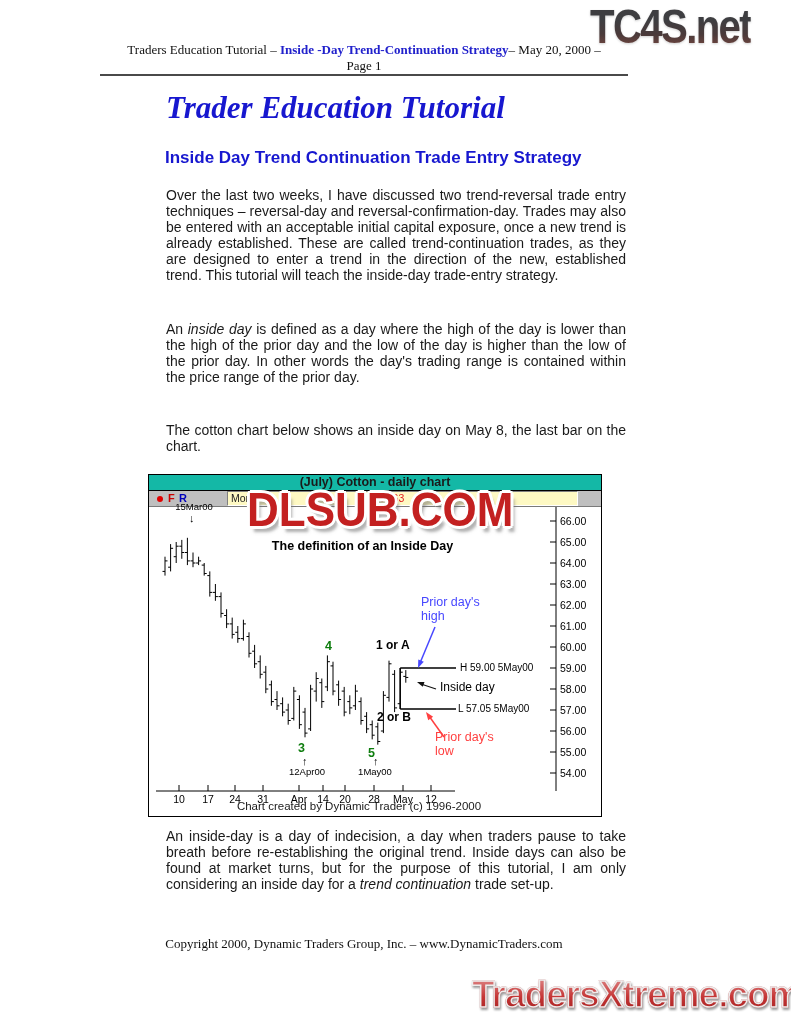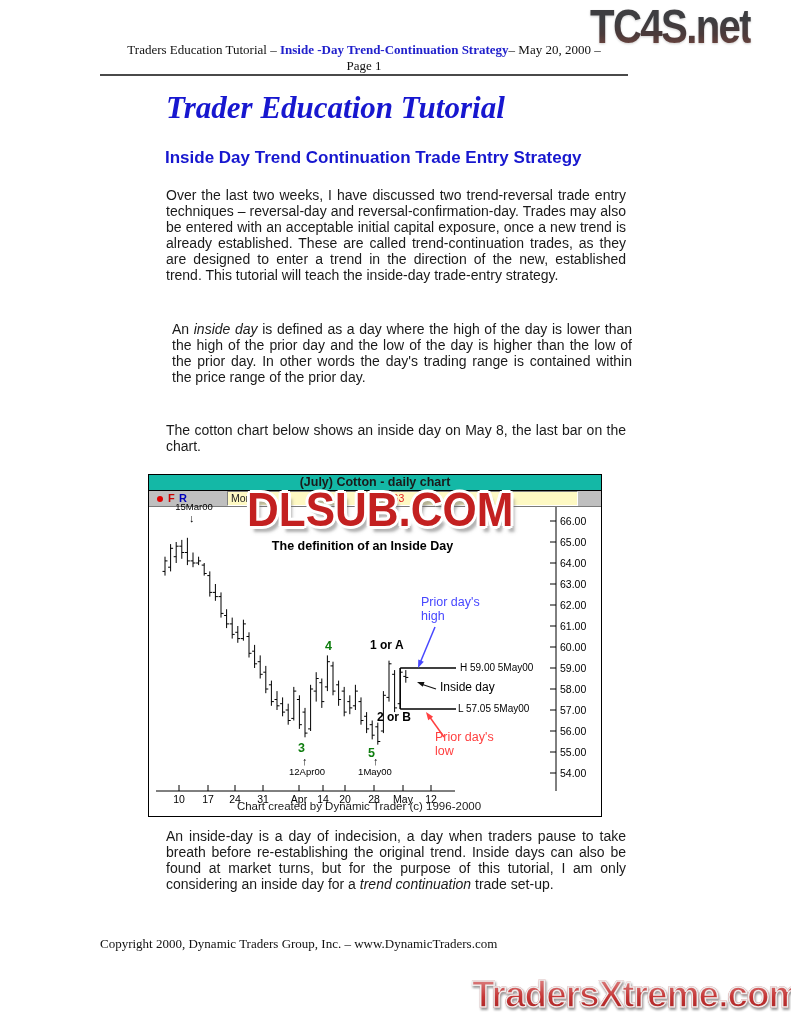--- a/index.html
+++ b/index.html
@@ -15,25 +15,25 @@
   .hdr{position:absolute;left:100px;top:42px;width:528px;text-align:center;
        font-family:"Liberation Serif",serif;font-size:13px;line-height:16px;color:#111;}
   .hdr .hl{color:#2121cc;font-weight:bold;}
   .hdr-rule{position:absolute;left:100px;top:74px;width:528px;height:2px;background:#4a4a4a;}
   
   .title{position:absolute;left:166px;top:90px;font-family:"Liberation Serif",serif;
          font-style:italic;font-weight:bold;font-size:31px;color:#1717cf;}
   .subtitle{position:absolute;left:165px;top:148px;font-weight:bold;font-size:17px;color:#1717cf;}
   .para{position:absolute;width:460px;font-size:14px;line-height:16px;text-align:justify;margin:0;}
   .p1{left:166px;top:187px;}
-  .p2{left:172px;top:321px;}
+  .p2{left:166px;top:321px;}
   .sech{position:absolute;left:166px;top:403px;font-weight:bold;font-size:14.5px;color:#1717cf;}
   .sect{left:166px;top:422px;}
   .p3{left:166px;top:828px;}
-  .footer{position:absolute;left:100px;top:936px;width:528px;
+  .footer{position:absolute;left:100px;top:936px;width:528px;text-align:center;
           font-family:"Liberation Serif",serif;font-size:13px;color:#111;}
   .txtreme{position:absolute;left:472px;top:974px;font-weight:bold;font-size:37px;letter-spacing:-1px;
         background:linear-gradient(180deg,#dd8484 10%,#c53535 55%,#9c1d1d);
         -webkit-background-clip:text;background-clip:text;color:transparent;
         -webkit-text-stroke:1.5px #ededed;
         filter:drop-shadow(1px 2px 1px #9a9a9a);}
   
   .chart{position:absolute;left:148px;top:474px;width:452px;height:341px;border:1px solid #000;background:#fff;}
   .plot{position:absolute;left:0;top:0;z-index:1;}
   .c-title{position:absolute;left:0;top:0;width:100%;height:15px;background:#14b8a6;z-index:2;
@@ -288,21 +288,21 @@
       <span class="tbR">R</span>
       <span class="tbField"><span>Mon 8-M</span><span class="tbRed">47.63</span></span>
     </div>
 
     <div class="ann xdate" style="left:22px;top:27px;width:46px">15Mar00</div>
     <div class="ann arr" style="left:40px;top:37px">↓</div>
 
     <div class="ann def" style="left:106px;top:64px;width:215px">The definition of an Inside Day</div>
 
     <div class="ann green" style="left:176px;top:164px">4</div>
-    <div class="ann boldb" style="left:221px;top:164px">1 or A</div>
+    <div class="ann boldb" style="left:227px;top:164px">1 or A</div>
     <div class="ann green" style="left:149px;top:266px">3</div>
     <div class="ann green" style="left:219px;top:271px">5</div>
     <div class="ann boldb" style="left:228px;top:236px">2 or B</div>
 
     <div class="ann sm" style="left:311px;top:187px">H 59.00 5May00</div>
     <div class="ann sm" style="left:309px;top:228px">L 57.05 5May00</div>
     <div class="ann" style="left:291px;top:206px;font-size:12px">Inside day</div>
 
     <div class="ann blue2" style="left:272px;top:120px"><span>Prior day's</span><br><span>high</span></div>
 

